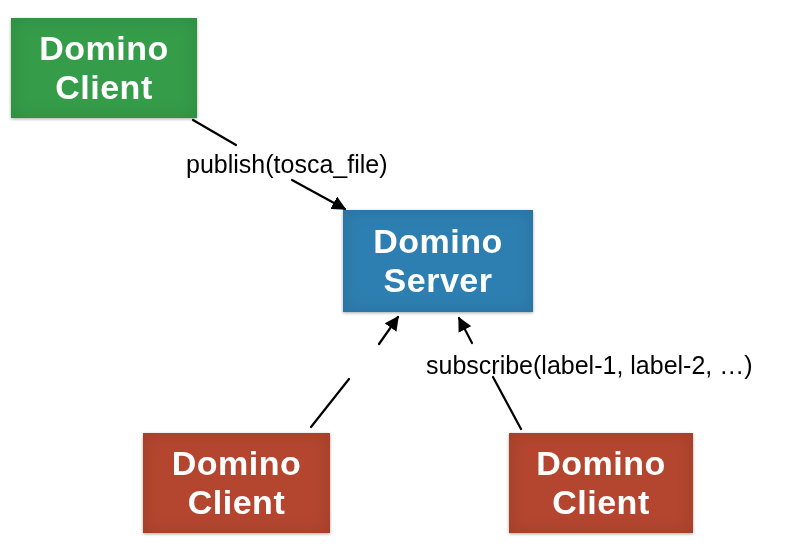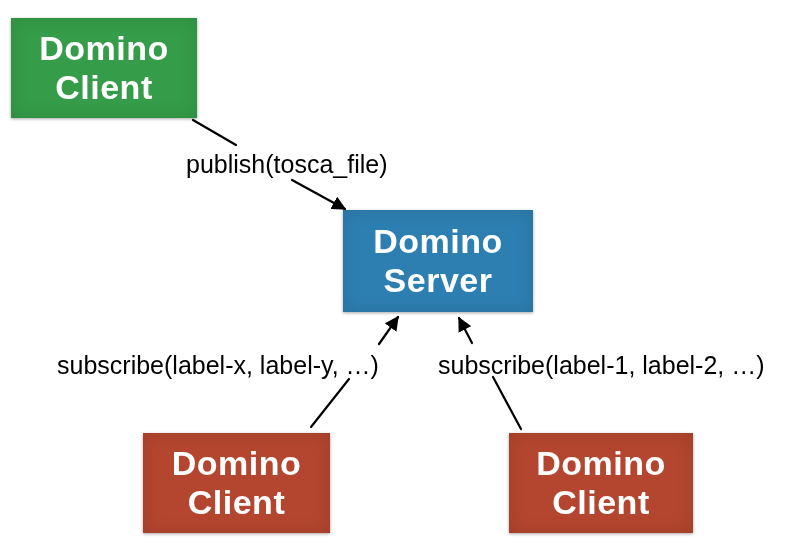--- a/index.html
+++ b/index.html
@@ -49,21 +49,21 @@
   .edge-label {
     position: absolute;
     font-size: 25px;
     color: #000000;
     white-space: nowrap;
     line-height: 28px;
   }
   .edge-label .bold { font-weight: normal; }
   .label-publish         { left: 186px; top: 150px; }
   .label-subscribe-left  { left: 57px;  top: 351px; }
-  .label-subscribe-right { left: 438px; top: 351px; }
+  .label-subscribe-right { left: 426px; top: 351px; }
 </style>
 </head>
 <body>
 
 <div class="canvas">
 
   <svg class="arrows-layer" viewBox="0 0 786 557" xmlns="http://www.w3.org/2000/svg">
     <defs>
       <marker id="arrowhead" viewBox="0 0 10 10" refX="9" refY="5" markerWidth="6.5" markerHeight="6.5" orient="auto-start-reverse">
         <path d="M0,0 L10,5 L0,10 z" fill="#000000"></path>
@@ -97,21 +97,18 @@
 
   <div class="node node-sub-right" style="background-color: rgb(180, 70, 47);">
     <span>Domino</span>
     <span>Client</span>
   </div>
 
   <div class="edge-label label-publish">
     <span class="bold">publish(</span><span>tosca_file</span><span class="bold">)</span>
   </div>
 
-  <div class="edge-label label-subscribe-left">
-    <span class="bold">subscribe(</span><span>label-x, label-y, …</span><span class="bold">)</span>
-  </div>
 
   <div class="edge-label label-subscribe-right">
     <span class="bold">subscribe(</span><span>label-1, label-2, …</span><span class="bold">)</span>
   </div>
 
 </div>
 
 </body></html>

